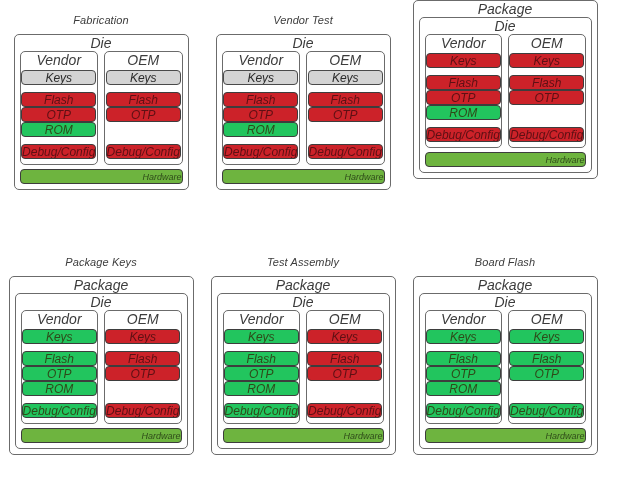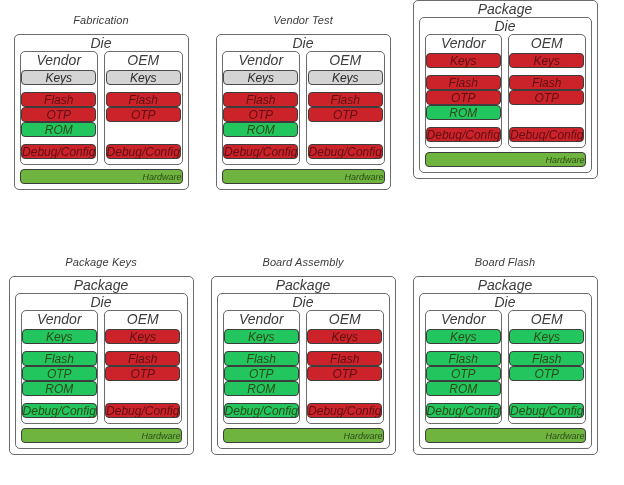--- a/index.html
+++ b/index.html
@@ -257,21 +257,21 @@
               </div>
             </div>
           </div>
           <div class="hardware-wrap">
             <div class="hw">Hardware</div>
           </div>
         </div>
       </div>
     </div>
     <div class="panel has-package">
-      <div class="panel-title">Board Assembly</div>
+      <div class="panel-title">Test Assembly</div>
       <div class="box package-box">
         <div class="box-label">Package</div>
         <div class="box die-box">
           <div class="box-label">Die</div>
           <div class="cols">
             <div class="box col-box">
               <div class="box-label">Vendor</div>
               <div class="col-stack">
                 <div class="blk green">Keys</div>
                 <div class="gap-md"></div>

